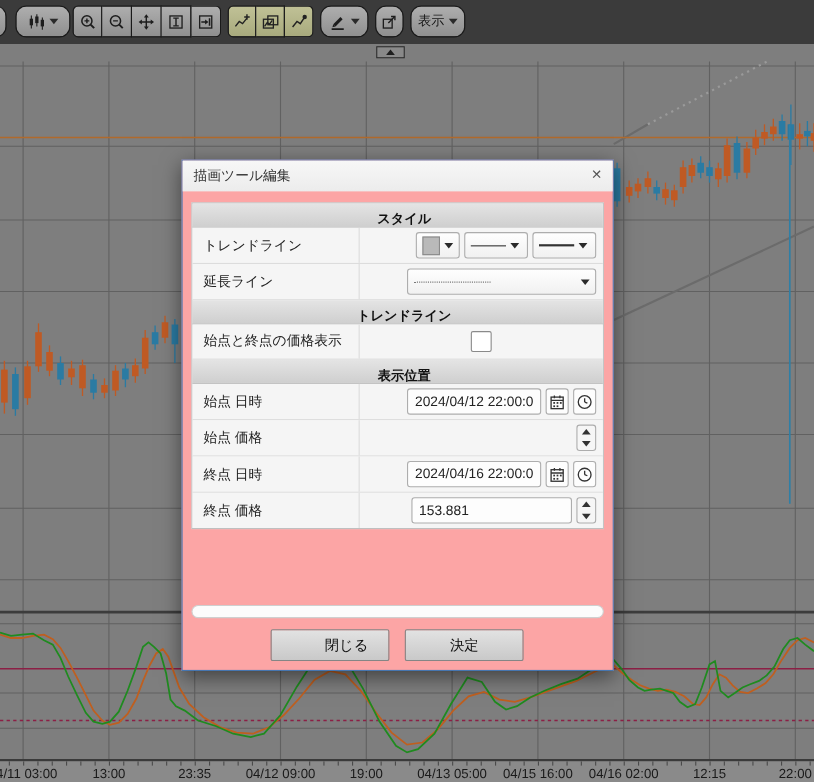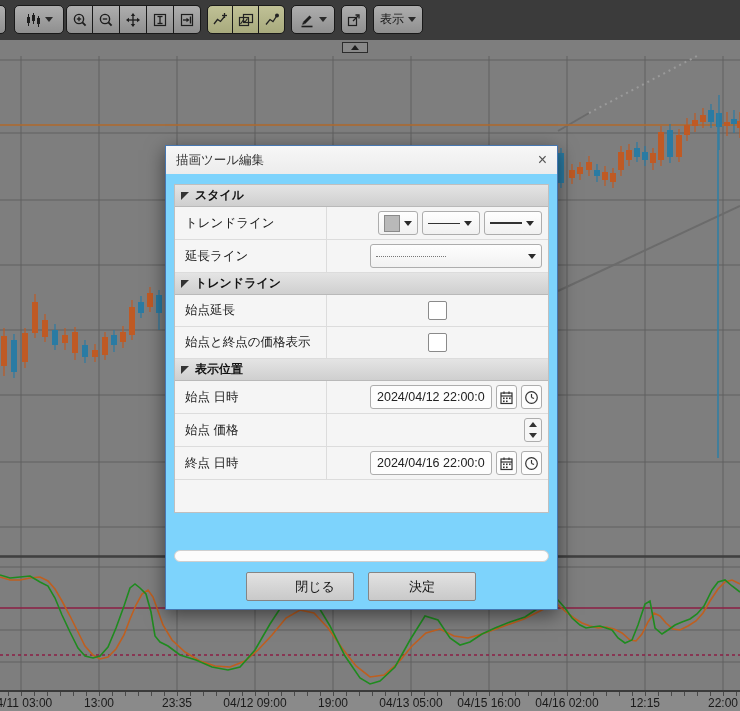--- a/index.html
+++ b/index.html
@@ -2,21 +2,21 @@
 <html><head>
 <meta charset="utf-8">
 <style>
   html,body{margin:0;padding:0;}
   body{width:740px;height:711px;position:relative;overflow:hidden;
        font-family:"Liberation Sans","DejaVu Sans",sans-serif;background:#7e7e7e;}
 
   
   .toolbar{position:absolute;left:0;top:0;width:740px;height:40px;background:#3b3b3b;z-index:30;}
   .tbtn{position:absolute;top:5px;height:29px;box-sizing:border-box;
-        background:linear-gradient(#aeaeae,#8f8f8f);border:1px solid #191919;border-radius:5px;
+        background:linear-gradient(#aeaeae,#8f8f8f);border:1px solid #191919;border-radius:10px;
         display:flex;align-items:center;justify-content:center;gap:4px;}
   .tgroup{position:absolute;top:5px;height:29px;display:flex;}
   .tgroup .gbtn{width:27px;height:29px;box-sizing:border-box;background:linear-gradient(#aeaeae,#8f8f8f);
         border:1px solid #191919;border-left-width:0;display:flex;align-items:center;justify-content:center;}
   .tgroup .gbtn:first-child{border-left-width:1px;border-radius:5px 0 0 5px;}
   .tgroup .gbtn:last-child{border-radius:0 5px 5px 0;}
   .tgroup.olive .gbtn{width:26px;background:linear-gradient(#c0c196,#a8aa7d);}
   .darr{width:0;height:0;border-left:4px solid transparent;border-right:4px solid transparent;border-top:5px solid #2a2a2a;}
   .tlabel{font-size:12px;color:#161616;}
   .ticon{display:block;}
@@ -29,28 +29,28 @@
   
   #chart-svg{position:absolute;left:0;top:40px;z-index:1;}
 
   
   .axis{position:absolute;left:0;top:690px;width:740px;height:21px;background:#8a8a8a;
         border-top:2px solid #3a3a3a;box-sizing:border-box;overflow:hidden;z-index:2;}
   .axlbl{position:absolute;top:4px;width:92px;text-align:center;font-size:12px;color:#1a1a1a;}
   .tick{position:absolute;top:0;width:1px;height:4px;background:#4a4a4a;}
 
   
-  .dialog{position:absolute;left:165px;top:145px;width:393px;height:465px;background:#7dd3fc;
+  .dialog{position:absolute;left:165px;top:145px;width:393px;height:465px;background:#fca5a5;
         border:1px solid #4676b0;box-sizing:border-box;box-shadow:0 5px 18px rgba(0,0,0,.5);z-index:50;}
   .dlg-title{position:absolute;left:0;top:0;right:0;height:28px;background:linear-gradient(#f7f7f7,#ececec);
         display:flex;align-items:center;padding:0 10px;font-size:12.5px;color:#333;}
   .dlg-close{margin-left:auto;font-size:16px;color:#555;line-height:1;cursor:default;}
   .prop-table{position:absolute;left:8px;right:8px;top:38px;border:1px solid #bfbfbf;background:#f5f5f5;}
   .sec-head{height:21px;background:linear-gradient(#e4e4e4,#cfcfcf);border-bottom:1px solid #b9b9b9;
-        display:flex;align-items:center;gap:6px;padding-left:6px;font-size:12px;font-weight:bold;color:#111;}
+        display:flex;align-items:center;gap:6px;padding-left:12px;font-size:12px;font-weight:bold;color:#111;flex-direction:column;}
   .prow{display:flex;border-bottom:1px solid #dcdcdc;background:#f5f5f5;}
   .prow:last-child{border-bottom:none;}
   .r32{height:32px;} .r31{height:31px;}
   .plabel{width:152px;box-sizing:border-box;padding-left:10px;display:flex;align-items:center;
         font-size:12.5px;color:#222;border-right:1px solid #dcdcdc;}
   .pctrl{flex:1;display:flex;align-items:center;justify-content:flex-end;gap:4px;padding-right:6px;}
   .pctrl.center{justify-content:center;padding-right:0;}
   .combo{box-sizing:border-box;border:1px solid #adadad;border-radius:3px;height:24px;
         background:linear-gradient(#fefefe,#f1f1f1);display:flex;align-items:center;padding:0 5px;gap:4px;}
   .swatch{width:19px;height:15px;background:#b9b9b9;border:1px solid #8a8a8a;}
@@ -420,28 +420,20 @@
       </div>
     </div>
 
     <div class="sec-head">
       <svg width="8" height="8">
           <polygon points="0,0 8,0 0,8" fill="#333"></polygon>
         </svg>
       <span>トレンドライン</span>
     </div>
 
-    <div class="prow r31">
-      <div class="plabel">始点延長</div>
-      <div class="pctrl center">
-        <div class="checkbox">
-          
-        </div>
-      </div>
-    </div>
 
 
     <div class="prow r31">
       <div class="plabel">始点と終点の価格表示</div>
       <div class="pctrl center">
         <div class="checkbox">
           
         </div>
       </div>
     </div>
@@ -515,20 +507,32 @@
           <svg width="15" height="15">
             <circle cx="7.5" cy="7.5" r="5.8" fill="none" stroke="#333" stroke-width="1.2"></circle>
             <line x1="7.5" y1="7.5" x2="7.5" y2="4" stroke="#333" stroke-width="1.2"></line>
             <line x1="7.5" y1="7.5" x2="10" y2="8.5" stroke="#333" stroke-width="1.2"></line>
           </svg>
         </div>
       </div>
     </div>
 
     <div class="prow r32">
+      <div class="plabel">終点 価格</div>
+      <div class="pctrl">
+        <input class="tinput num" value="153.881" style="">
+        <div class="spin">
+          <div class="spin-btn">
+              <span class="sarr-up"></span>
+            </div>
+          <div class="spin-btn">
+              <span class="sarr-dn"></span>
+            </div>
+        </div>
+      </div>
     </div>
 
   </div>
 
   <div class="hscroll"></div>
 
   <button class="fbtn b1">閉じる</button>
   <button class="fbtn b2">決定</button>
 </div>
 

